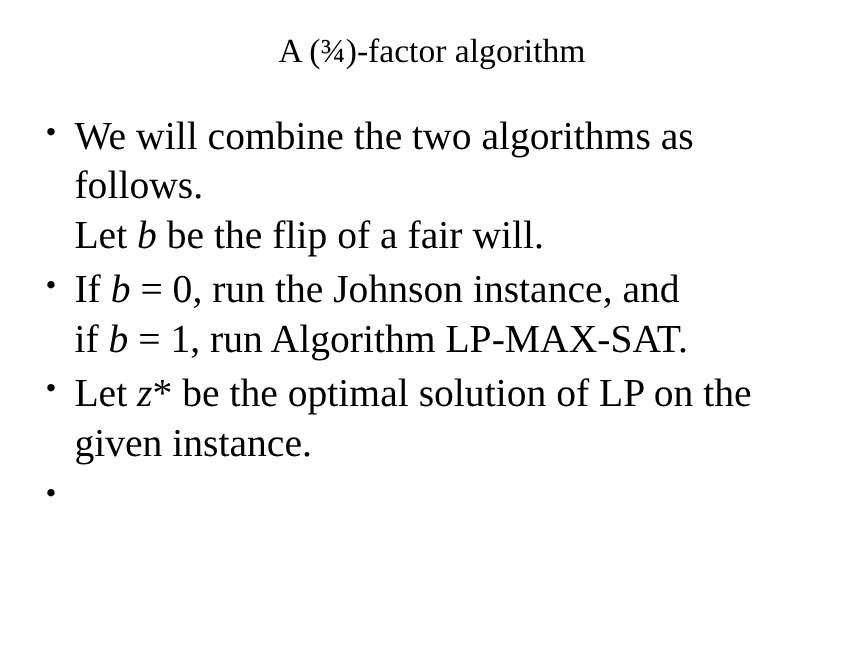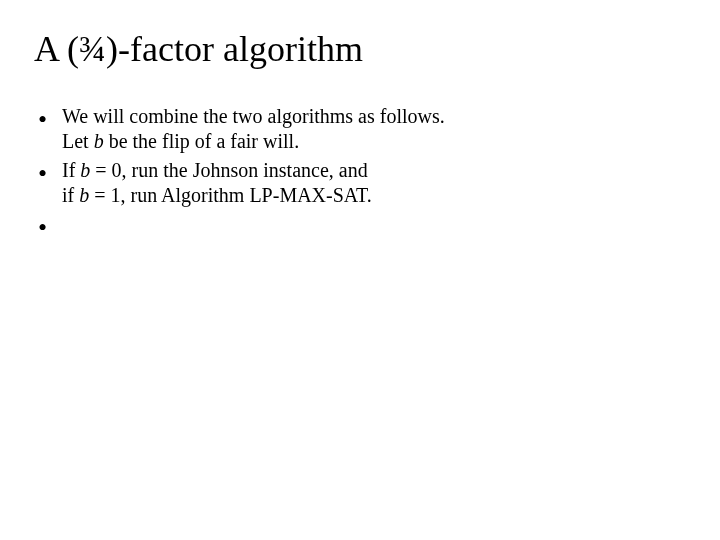--- a/index.html
+++ b/index.html
@@ -11,27 +11,27 @@
     font-family: "Times New Roman", Times, serif;
     color: #000000;
   }
   .slide {
     width: 720px;
     height: 540px;
     box-sizing: border-box;
     padding: 28px 34px 30px 34px;
   }
   .title {
-    text-align: left;
-    font-size: 36px;
+    text-align: center;
+    font-size: 28px;
     font-weight: normal;
     margin: 0 0 34px 0;
   }
   .body {
-    font-size: 20px;
+    font-size: 33px;
     line-height: 1.25;
   }
   ul {
     list-style: none;
     margin: 0;
     padding: 0;
   }
   li {
     position: relative;
     padding-left: 28px;
@@ -74,20 +74,24 @@
       <li>
         <span>We will combine the two algorithms as follows.</span><br>
         <span>Let </span><span class="ital">b</span><span> be the flip of a fair will.</span>
       </li>
 
       <li>
         <span>If </span><span class="ital">b</span><span> = 0, run the Johnson instance, and</span><br>
         <span>if </span><span class="ital">b</span><span> = 1, run Algorithm LP-MAX-SAT.</span>
       </li>
 
+      <li>
+        <span>Let </span><span class="ital">z</span><span>*</span><span> be the optimal solution of LP on the</span><br>
+        <span>given instance.</span>
+      </li>
 
       <li>
         <br>
       </li>
 
     </ul>
   </div>
 </div>
 
 </body></html>

